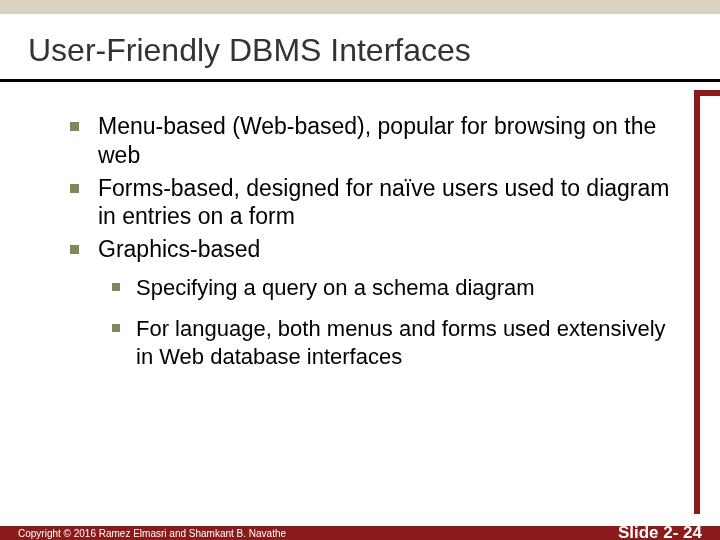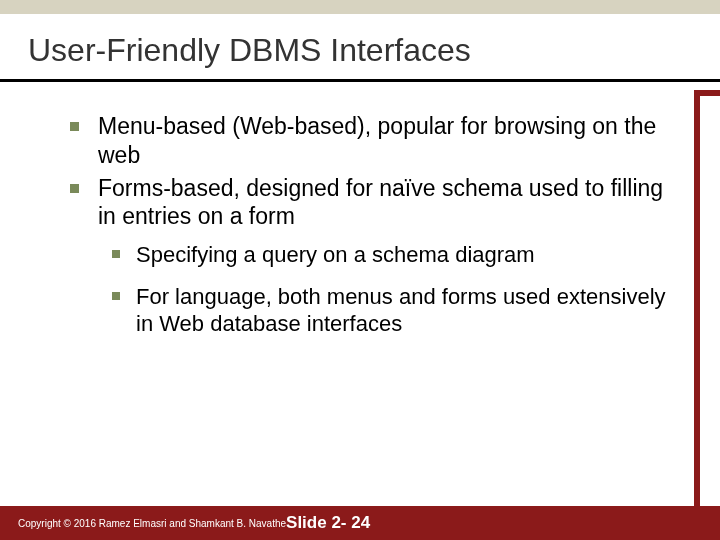--- a/index.html
+++ b/index.html
@@ -10,40 +10,41 @@
   .title-area h1 { font-size: 32px; font-weight: 400; color: #333; letter-spacing: 0px; }
   .rule-accent { position: absolute; right: 0; top: 90px; width: 26px; height: 6px; background: #8b1a1a; }
   .right-accent { position: absolute; right: 20px; top: 96px; width: 6px; bottom: 26px; background: #8b1a1a; }
   .body { padding: 30px 34px 10px 70px; }
   ul.top { list-style: none; }
   ul.top > li { position: relative; padding-left: 28px; margin-bottom: 4px; font-size: 23px; line-height: 1.25; color: #000; }
   ul.top > li::before { content: ""; position: absolute; left: 0; top: 10px; width: 9px; height: 9px; background: #7a8a5a; }
   ul.sub { list-style: none; margin: 10px 0 14px 42px; }
   ul.sub > li { position: relative; padding-left: 24px; margin-bottom: 2px; font-size: 22px; line-height: 1.25; color: #000; }
   ul.sub > li::before { content: ""; position: absolute; left: 0; top: 9px; width: 8px; height: 8px; background: #7a8a5a; }
-  .footer { position: absolute; left: 0; right: 0; bottom: 0; height: 34px; background: #8b1a1a; display: flex; align-items: center; padding: 0 18px; }
+  .footer { position: absolute; left: 0; right: 0; bottom: 0; height: 14px; background: #8b1a1a; display: flex; align-items: center; justify-content: space-between; padding: 0 18px; }
   .footer .copy { color: #fff; font-size: 10px; }
   .footer .slide-no { color: #fff; font-size: 17px; font-weight: 700; }
 </style>
 </head>
 <body>
 
 <div class="slide">
   <div class="topbar"></div>
 
   <div class="title-area">
     <h1>User-Friendly DBMS Interfaces</h1>
   </div>
   <div class="rule-accent"></div>
   <div class="right-accent"></div>
 
   <div class="body">
     <ul class="top">
       <li>Menu-based (Web-based), popular for browsing on the web</li>
-      <li>Forms-based, designed for naïve schema used to filling in entries on a form</li>
+      <li>Forms-based, designed for naïve users used to diagram in entries on a form</li>
+      <li>Graphics-based</li>
     </ul>
     <ul class="sub">
       <li>Specifying a query on a schema diagram</li>
     </ul>
     <ul class="sub">
       <li>For language, both menus and forms used extensively in Web database interfaces</li>
     </ul>
   </div>
 
   <div class="footer">

